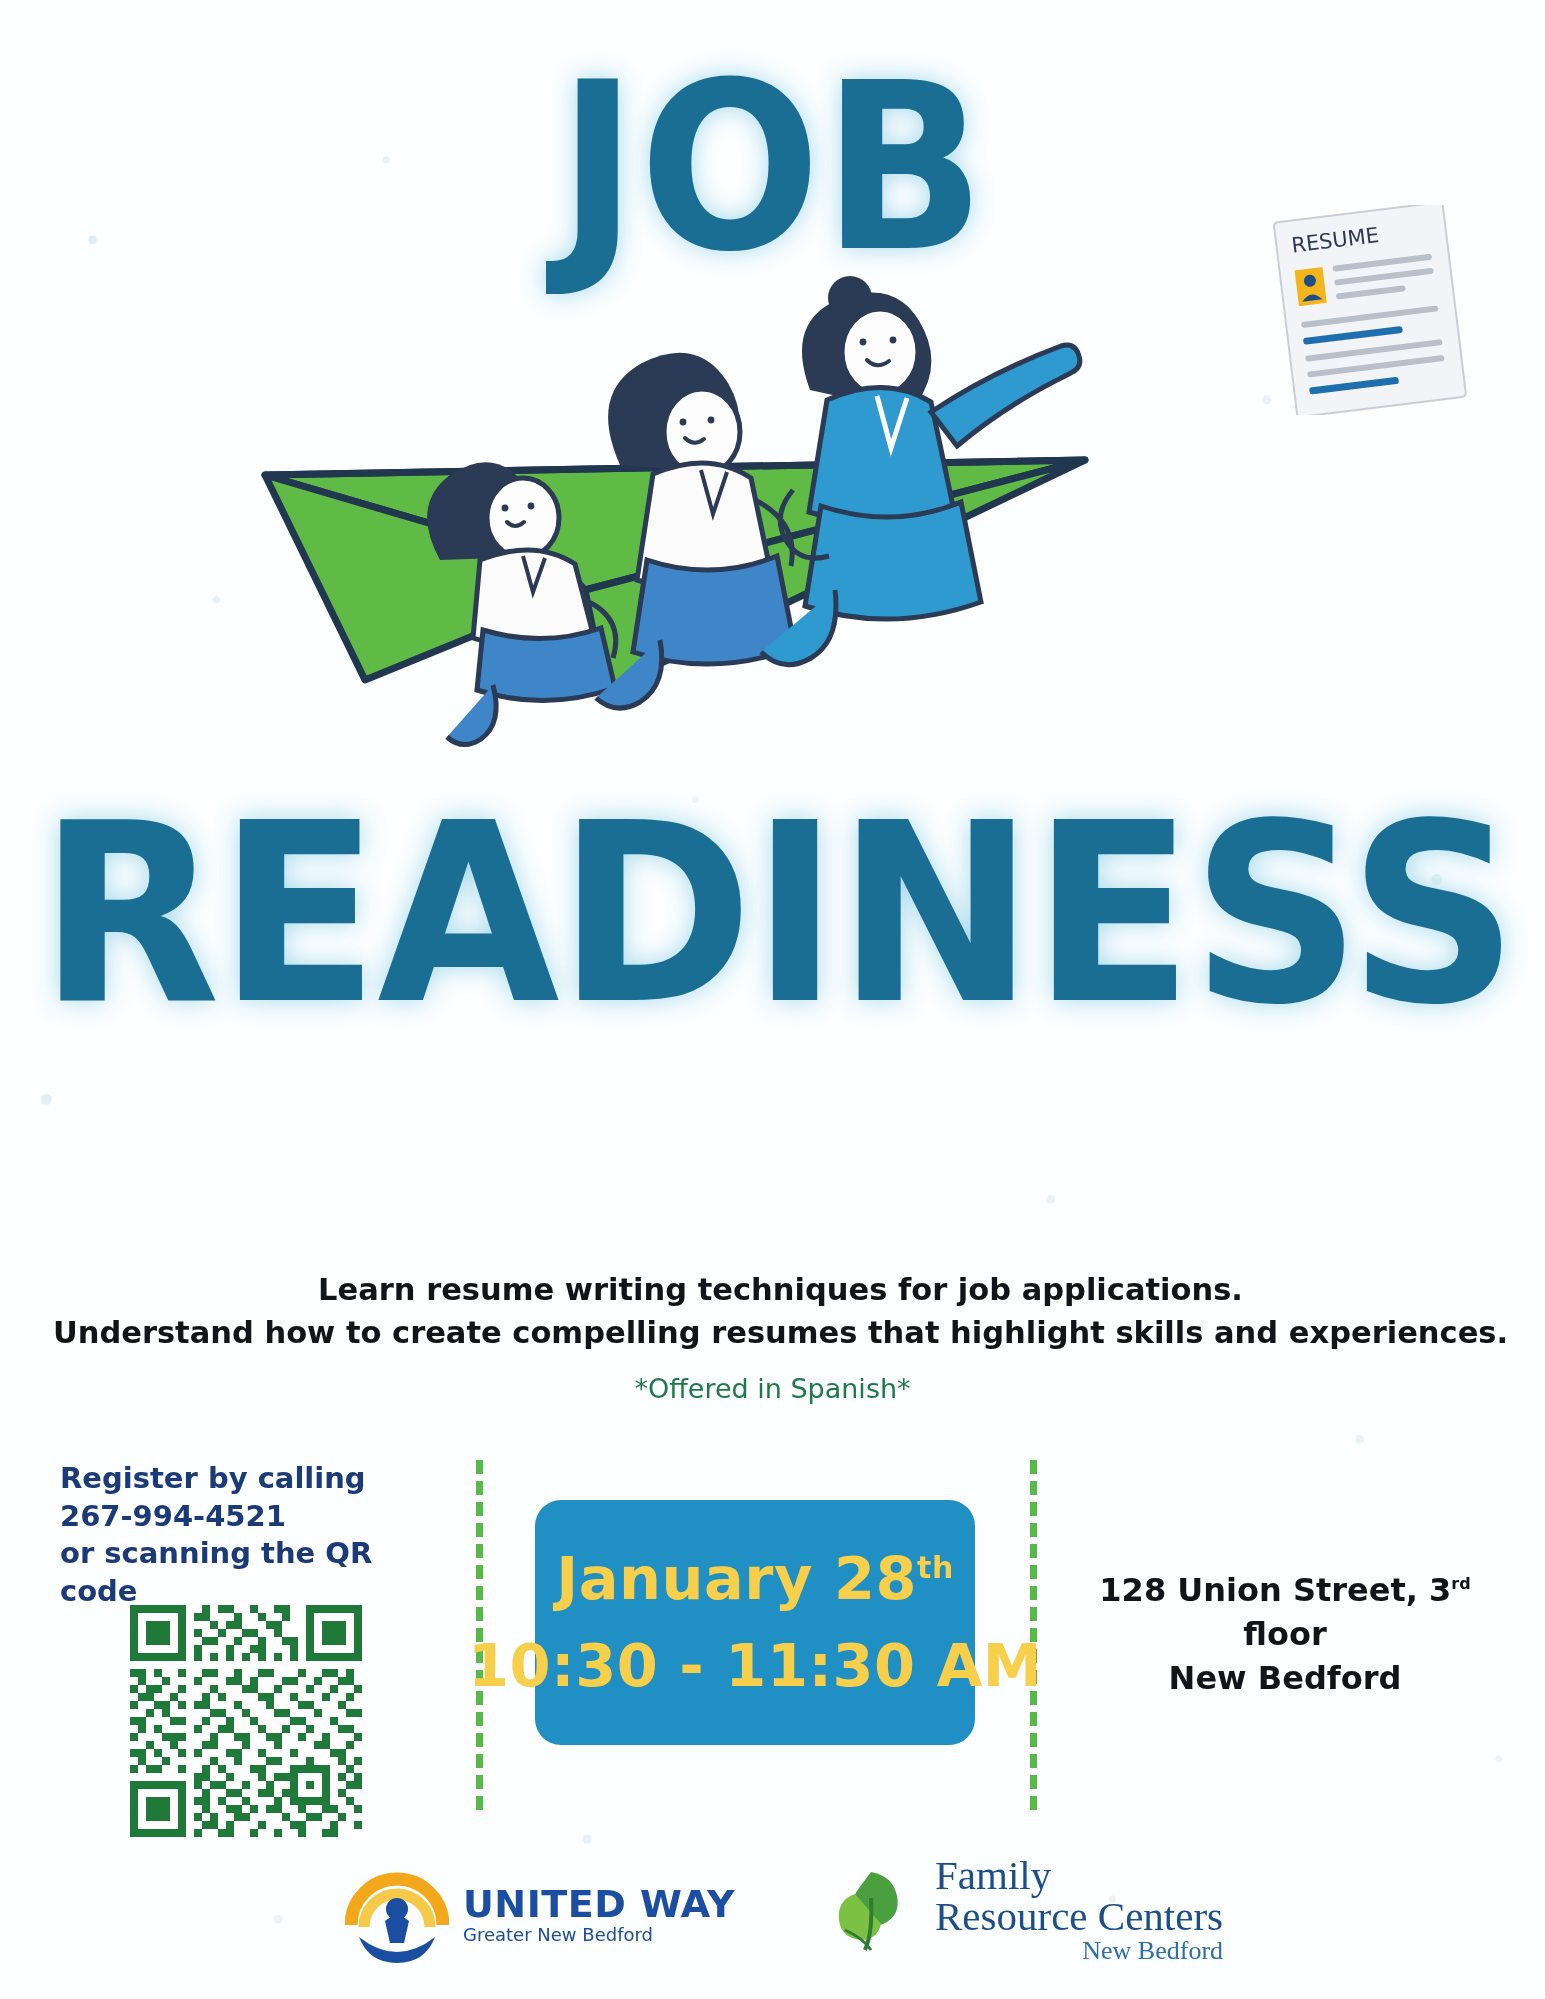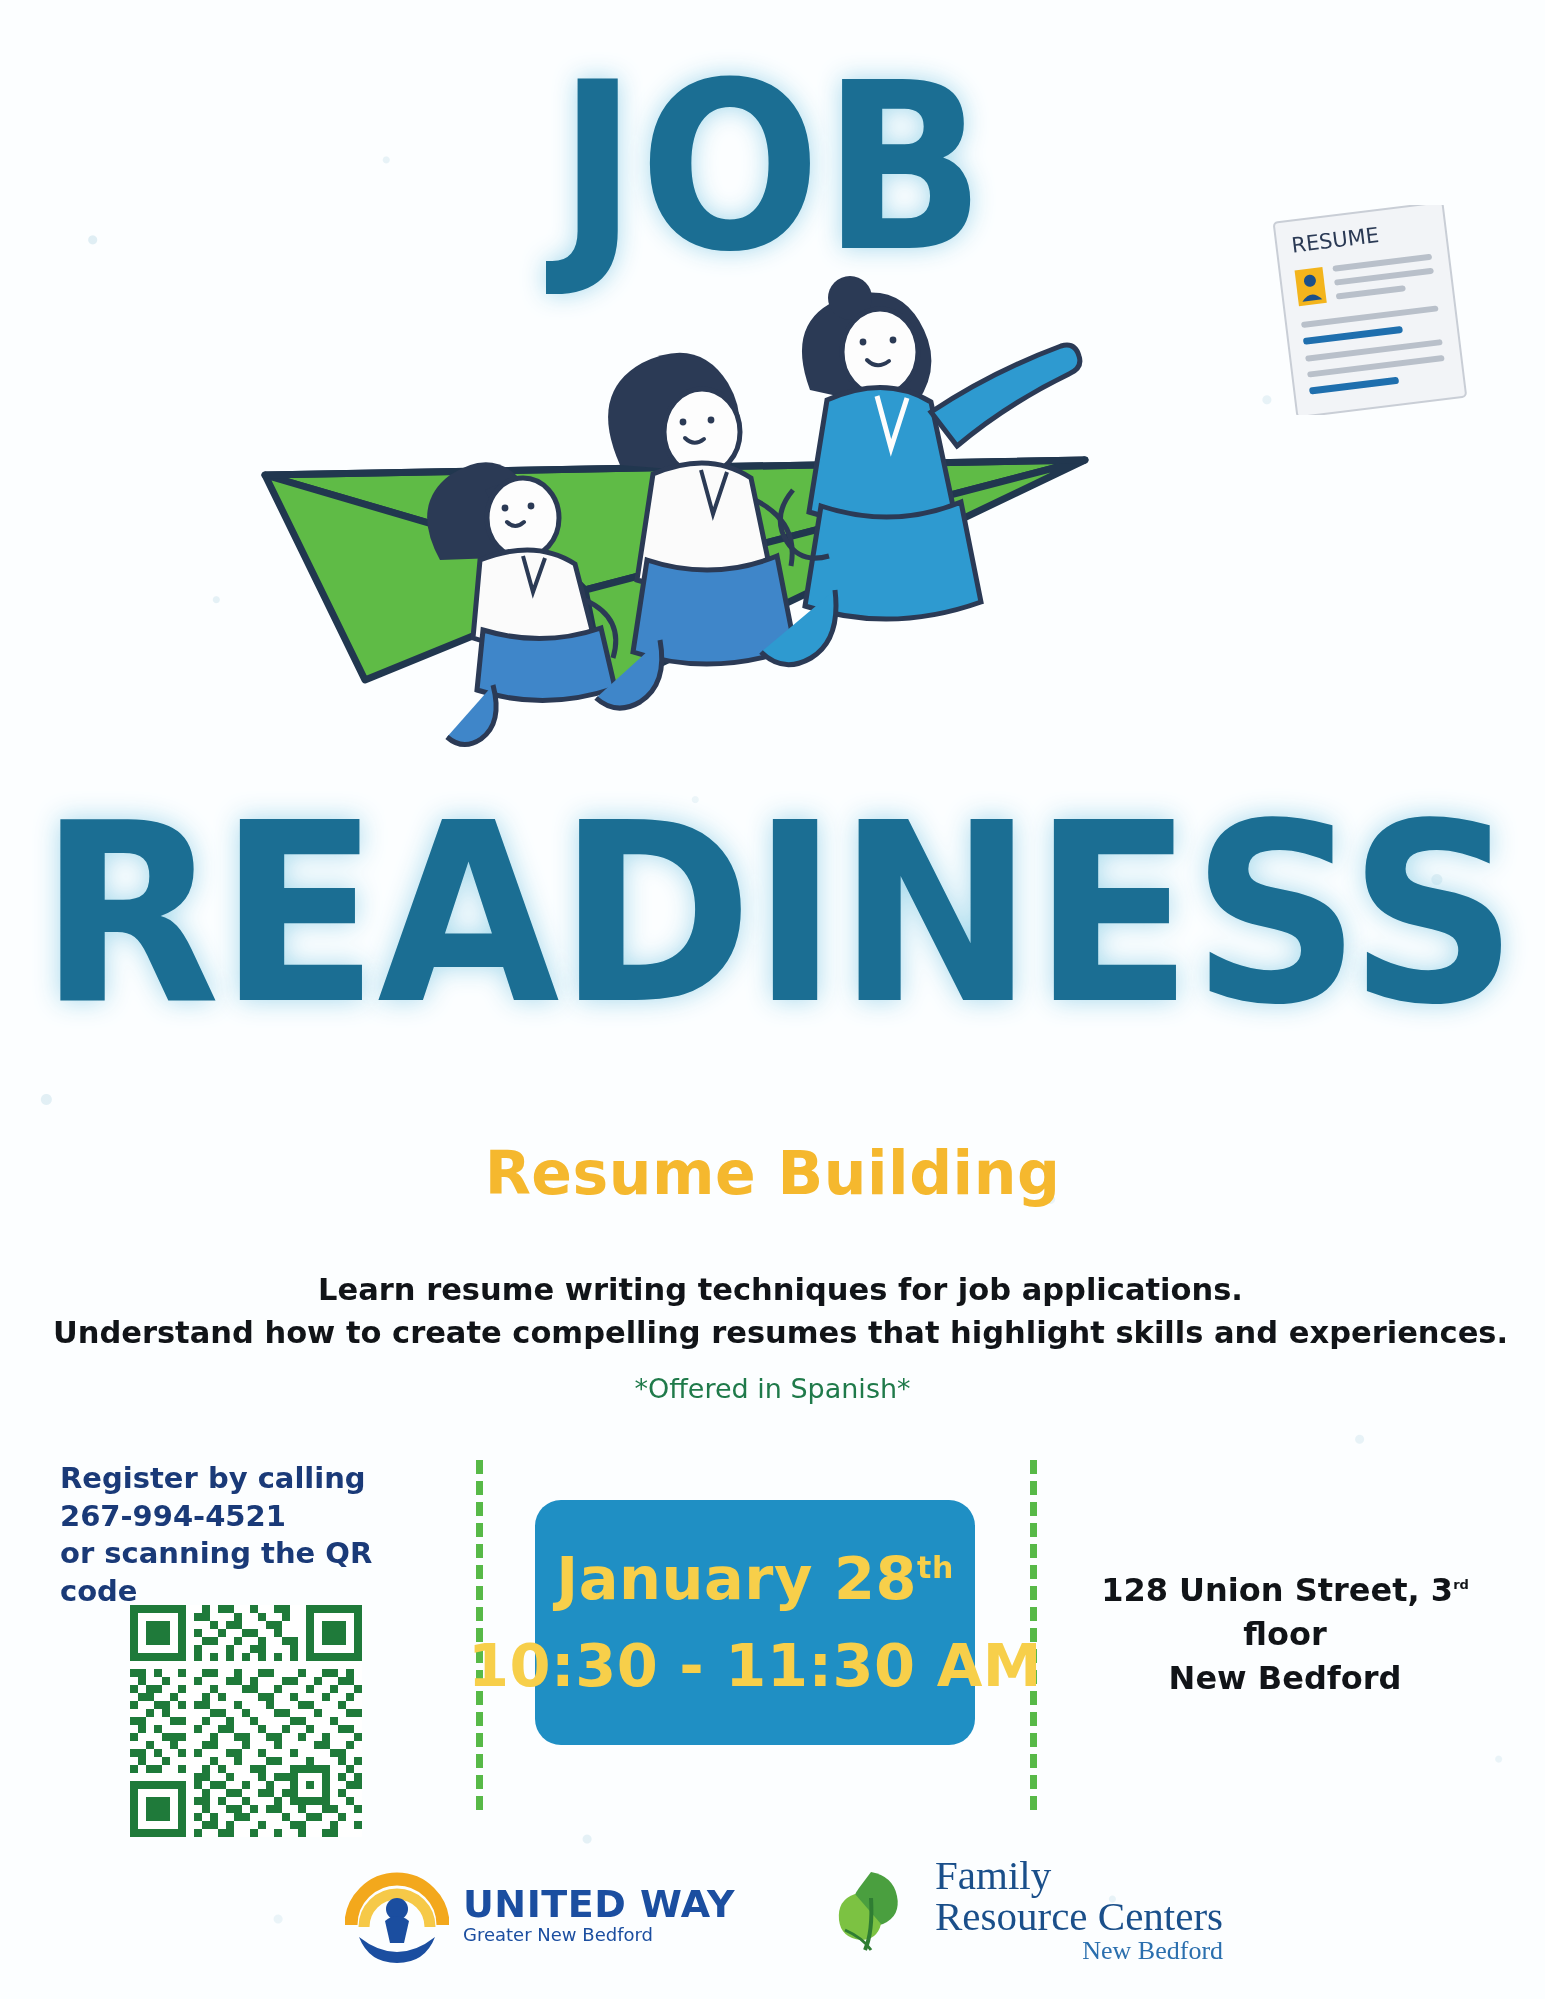--- a/index.html
+++ b/index.html
@@ -190,21 +190,21 @@
     top: 128px;
     left: 1055px;
     width: 460px;
     text-align: center;
     font-family: "DejaVu Sans", sans-serif;
     font-weight: bold;
     font-size: 32px;
     line-height: 1.38;
     color: #111418;
   }
-  .location sup { font-size: 13px; vertical-align: super; }
+  .location sup { font-size: 16px; vertical-align: super; }
 
   
   .footer {
     position: absolute;
     top: 1855px;
     left: 0;
     width: 100%;
     height: 135px;
   }
   .uw-logo {
@@ -326,21 +326,20 @@
         <rect x="40" y="124" width="100" height="7" rx="3" fill="#1f6fae"></rect>
         <rect x="40" y="142" width="138" height="6" rx="3" fill="#b9c0ca"></rect>
         <rect x="40" y="158" width="138" height="6" rx="3" fill="#b9c0ca"></rect>
         <rect x="40" y="174" width="90" height="7" rx="3" fill="#1f6fae"></rect>
       </g>
     </svg>
   </div>
 
   <div class="title-readiness">READINESS</div>
 
-  <div class="subtitle">Resume Building</div>
 
   <div class="desc">
     <div>Learn resume writing techniques for job applications.</div>
     <div>Understand how to create compelling resumes that highlight skills and experiences.</div>
   </div>
   <div class="spanish">*Offered in Spanish*</div>
 
   <div class="band">
 
     <div class="register">

